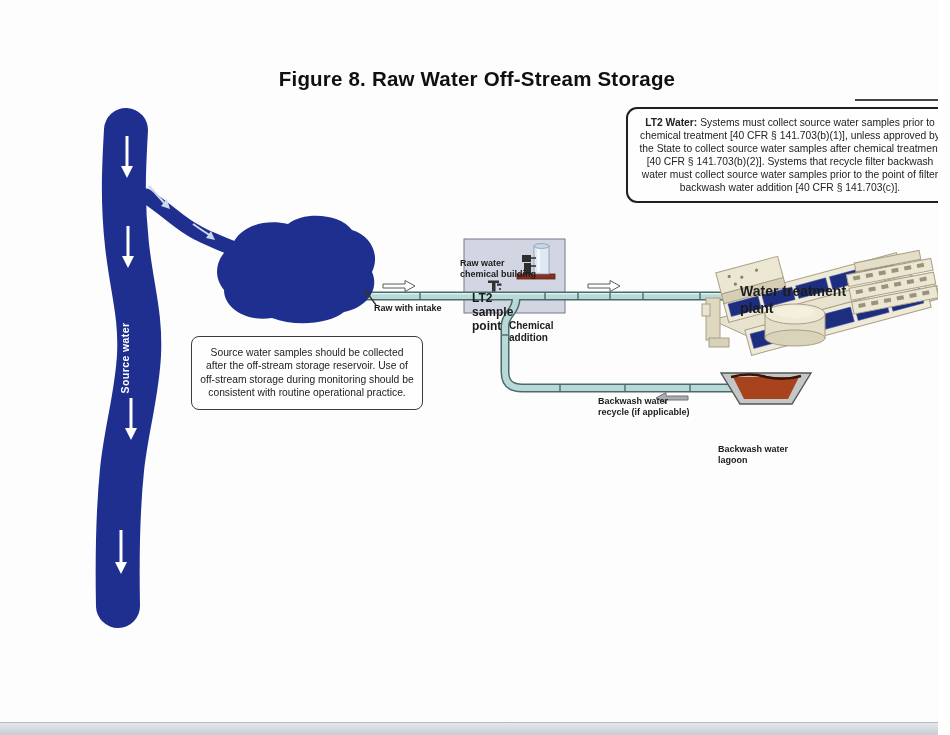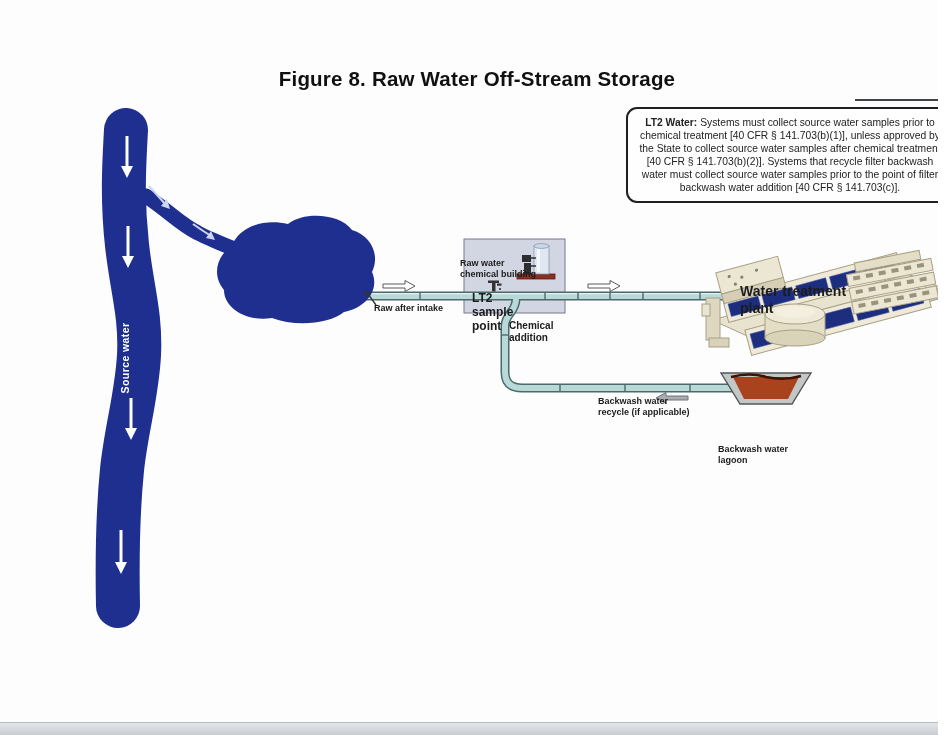--- a/index.html
+++ b/index.html
@@ -210,36 +210,37 @@
   <div id="title" class="abs">Figure 8. Raw Water Off-Stream Storage</div>
 
   <div id="scan-line-top" class="abs"></div>
   <div id="scan-band-bottom" class="abs"></div>
 
   <div id="lt2-box" class="abs">
     <b>LT2 Water:</b>
     <span>Systems must collect source water samples prior to chemical treatment [40 CFR § 141.703(b)(1)], unless approved by the State to collect source water samples after chemical treatment [40 CFR § 141.703(b)(2)]. Systems that recycle filter backwash water must collect source water samples prior to the point of filter backwash water addition [40 CFR § 141.703(c)].</span>
   </div>
 
+  <div id="note-box" class="abs">Source water samples should be collected after the off-stream storage reservoir. Use of off-stream storage during monitoring should be consistent with routine operational practice.</div>
 
 
   <div id="source-water-label" class="abs">Source water</div>
 
   <div id="chem-bldg-label" class="abs lbl">Raw water
 chemical building</div>
 
   <div id="lt2-sample-label" class="abs lbl">LT2
 sample
 point</div>
 
   <div id="chem-add-label" class="abs lbl">Chemical
 addition</div>
 
   <div id="wtp-label" class="abs lbl">Water treatment plant</div>
 
-  <div id="intake-label" class="abs">Raw after intake</div>
+  <div id="intake-label" class="abs">Raw with intake</div>
 
   <div id="bw-recycle-label" class="abs lbl">Backwash water
 recycle (if applicable)</div>
 
   <div id="bw-lagoon-label" class="abs lbl">Backwash water
 lagoon</div>
 </div>
 
 </body></html>

